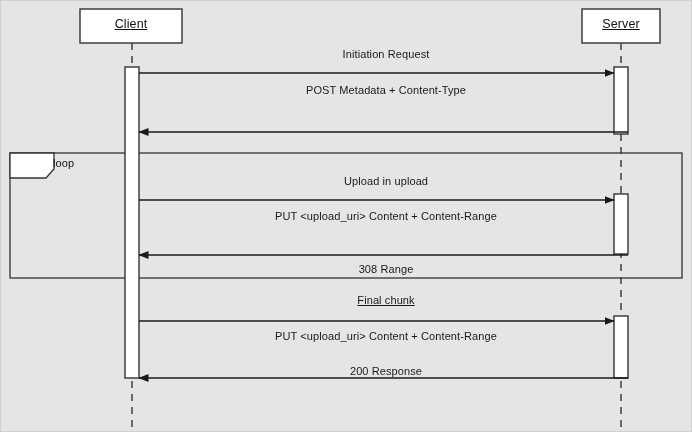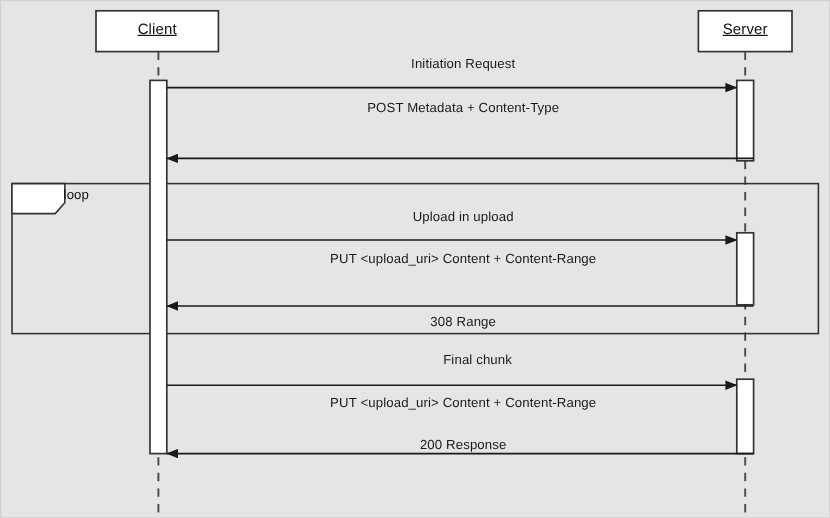--- a/index.html
+++ b/index.html
@@ -102,19 +102,19 @@
 
   <div class="lbl msg-label" style="left:385px; top:83px;">POST Metadata + Content-Type</div>
 
 
   <div class="lbl msg-label" style="left:385px; top:174px;">Upload in upload</div>
 
   <div class="lbl msg-label" style="left:385px; top:209px;">PUT &lt;upload_uri&gt; Content + Content-Range</div>
 
   <div class="lbl msg-label" style="left:385px; top:241px;margin-top:21px;">308 Range</div>
 
-  <div class="lbl msg-label" style="left:397px; top:293px;">Final chunk</div>
+  <div class="lbl msg-label" style="left:385px; top:293px;text-decoration:underline;">Final chunk</div>
 
   <div class="lbl msg-label" style="left:385px; top:329px;">PUT &lt;upload_uri&gt; Content + Content-Range</div>
 
   <div class="lbl msg-label" style="left:385px; top:364px;">200 Response</div>
 
 </div>
 
 </body></html>

